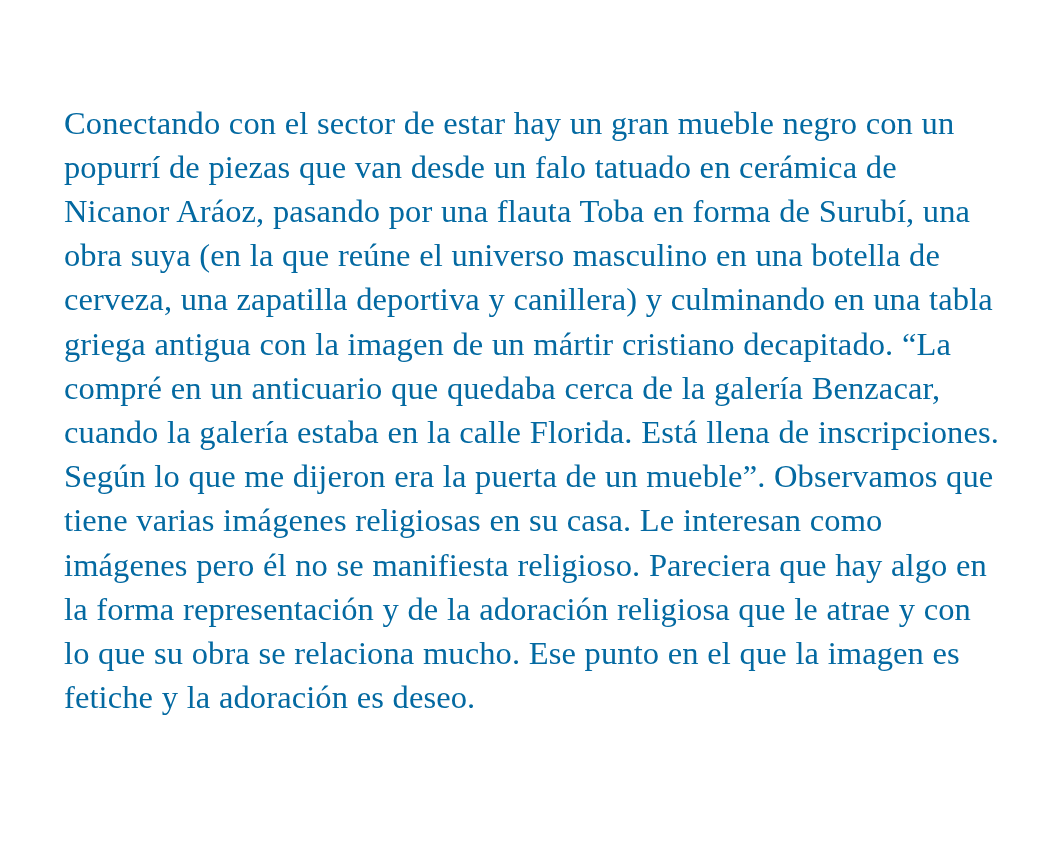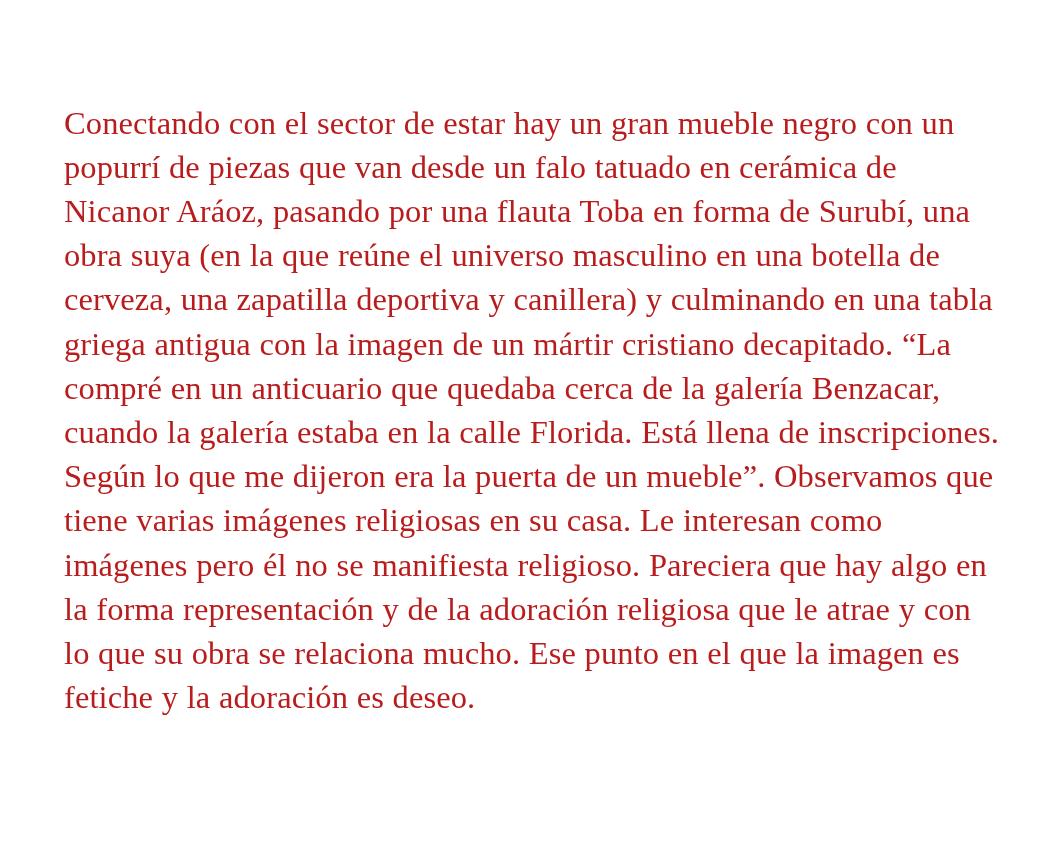--- a/index.html
+++ b/index.html
@@ -18,21 +18,21 @@
     width: 1047px;
     height: 856px;
     background: #ffffff;
     box-sizing: border-box;
   }
   .text-block {
     position: absolute;
     left: 64px;
     top: 68px;
     width: 940px;
-    color: #b91c1c;
+    color: #0369a1;
     font-size: 32.5px;
     line-height: 44.2px;
     text-align: left;
     letter-spacing: 0.1px;
     word-spacing: 0.4px;
     white-space: pre-wrap;
   }
 </style>
 </head>
 <body>

